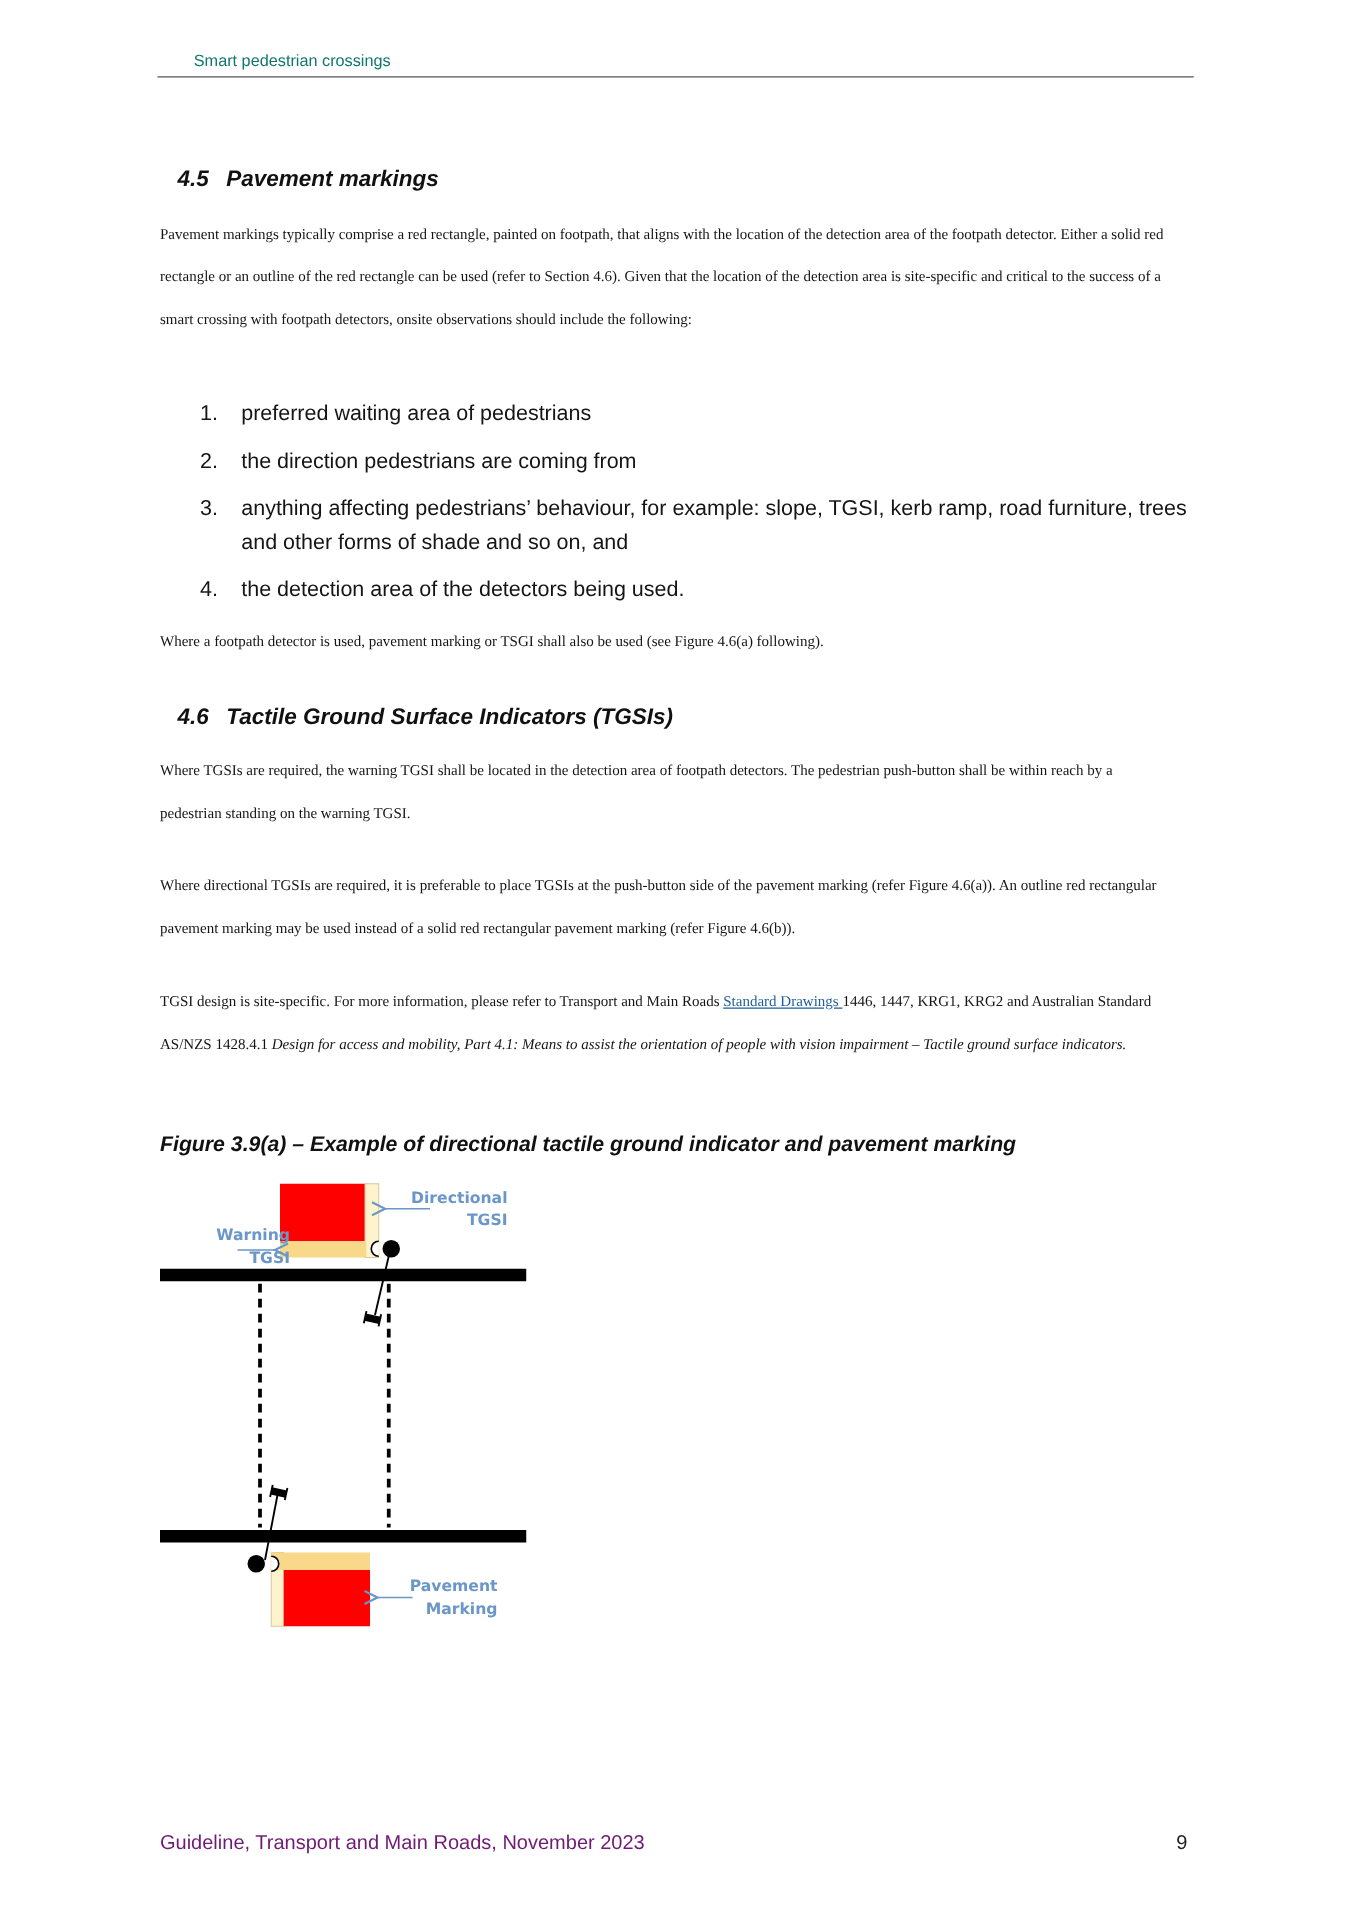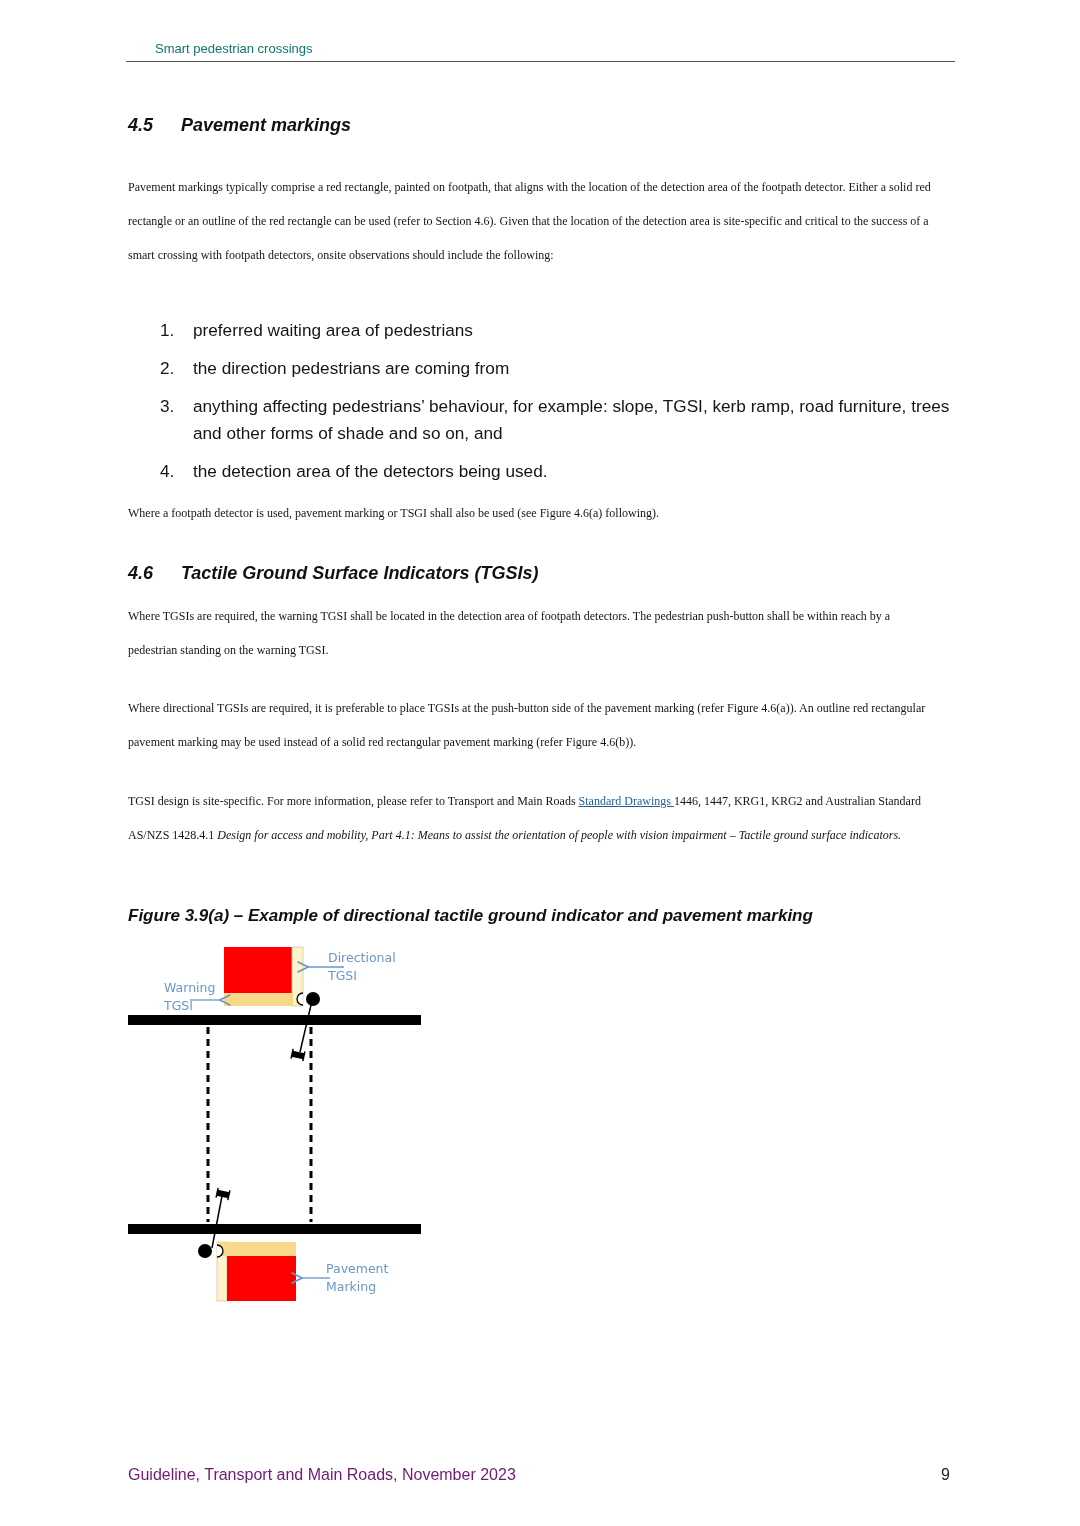--- a/index.html
+++ b/index.html
@@ -11,29 +11,29 @@
   .heading { font-weight: bold; font-style: italic; font-size: 18px; color: #111; }
   .heading .num { display: inline-block; width: 53px; }
   .para { left: 128px; width: 830px; font-size: 12px; line-height: 34px; color: #151515; font-family: Liberation Serif, serif; }
   .li { left: 160px; width: 800px; font-size: 17.2px; line-height: 27.2px; color: #151515; display: flex; }
   .li .n { width: 33px; flex: none; }
   .li .t { flex: 1; }
   a.link { color: #1f5f99; text-decoration: underline; }
   .caption { left: 128px; top: 906px; font-size: 17px; font-weight: bold; font-style: italic; color: #111; }
   .footer-left { left: 128px; top: 1466px; font-size: 16px; color: #701a75; }
   .footer-right { left: 941px; top: 1466px; font-size: 16px; color: #222; }
-  .fig-label { font-family: "DejaVu Sans", sans-serif; font-weight: normal; font-size: 12.5px; color: #6a96c8; text-align: left; line-height: 18px; }
+  .fig-label { font-family: "DejaVu Sans", sans-serif; font-weight: bold; font-size: 12.5px; color: #6a96c8; text-align: right; line-height: 18px; }
 </style>
 </head>
 <body>
 
 <div class="abs header-text">Smart pedestrian crossings</div>
 <div class="abs header-rule"></div>
 
-<div class="abs heading" style="left:128px; top:115px;">
+<div class="abs heading" style="left:128px; top:133px;text-align:center;">
   <span class="num">4.5</span><span>Pavement markings</span>
 </div>
 
 <div class="abs para" style="top:170px;">Pavement markings typically comprise a red rectangle, painted on footpath, that aligns with the location of the detection area of the footpath detector. Either a solid red rectangle or an outline of the red rectangle can be used (refer to Section 4.6). Given that the location of the detection area is site-specific and critical to the success of a smart crossing with footpath detectors, onsite observations should include the following:</div>
 
 <div class="abs li" style="top:317px;">
   <span class="n">1.</span>
   <span class="t">preferred waiting area of pedestrians</span>
 </div>
 <div class="abs li" style="top:355px;">
@@ -44,21 +44,21 @@
   <span class="n">3.</span>
   <span class="t">anything affecting pedestrians’ behaviour, for example: slope, TGSI, kerb ramp, road furniture, trees and other forms of shade and so on, and</span>
 </div>
 <div class="abs li" style="top:458px;">
   <span class="n">4.</span>
   <span class="t">the detection area of the detectors being used.</span>
 </div>
 
 <div class="abs para" style="top:496px;">Where a footpath detector is used, pavement marking or TSGI shall also be used (see Figure 4.6(a) following).</div>
 
-<div class="abs heading" style="left:128px; top:563px;">
+<div class="abs heading" style="left:128px; top:563px;text-align:center;">
   <span class="num">4.6</span><span>Tactile Ground Surface Indicators (TGSIs)</span>
 </div>
 
 <div class="abs para" style="top:599px; width:780px;">Where TGSIs are required, the warning TGSI shall be located in the detection area of footpath detectors. The pedestrian push-button shall be within reach by a pedestrian standing on the warning TGSI.</div>
 <div class="abs para" style="top:691px;">Where directional TGSIs are required, it is preferable to place TGSIs at the push-button side of the pavement marking (refer Figure 4.6(a)). An outline red rectangular pavement marking may be used instead of a solid red rectangular pavement marking (refer Figure 4.6(b)).</div>
 <div class="abs para" style="top:784px;">
   <span>TGSI design is site-specific. For more information, please refer to Transport and Main Roads </span><a class="link" href="#">Standard Drawings </a><span>1446, 1447, KRG1, KRG2 and Australian Standard AS/NZS 1428.4.1 </span><i>Design for access and mobility, Part 4.1: Means to assist the orientation of people with vision impairment – Tactile ground surface indicators</i><i>.</i>
 </div>
 
 <div class="abs caption">Figure 3.9(a) – Example of directional tactile ground indicator and pavement marking</div>

